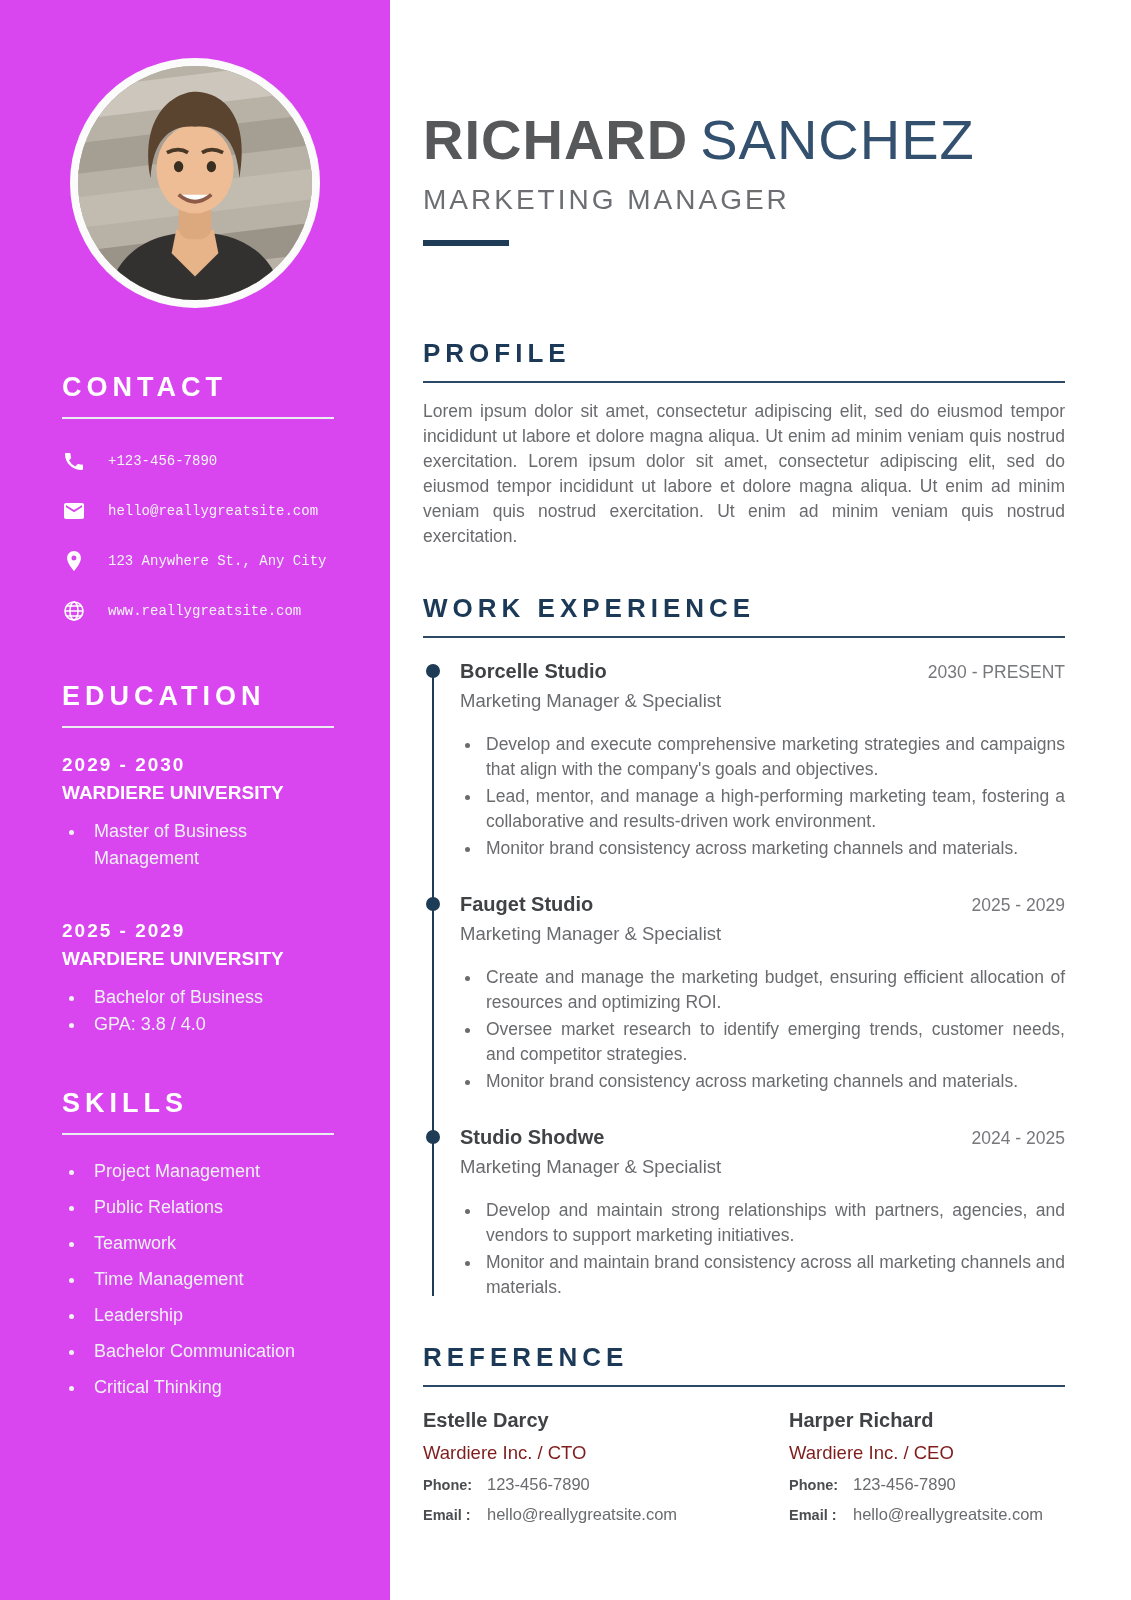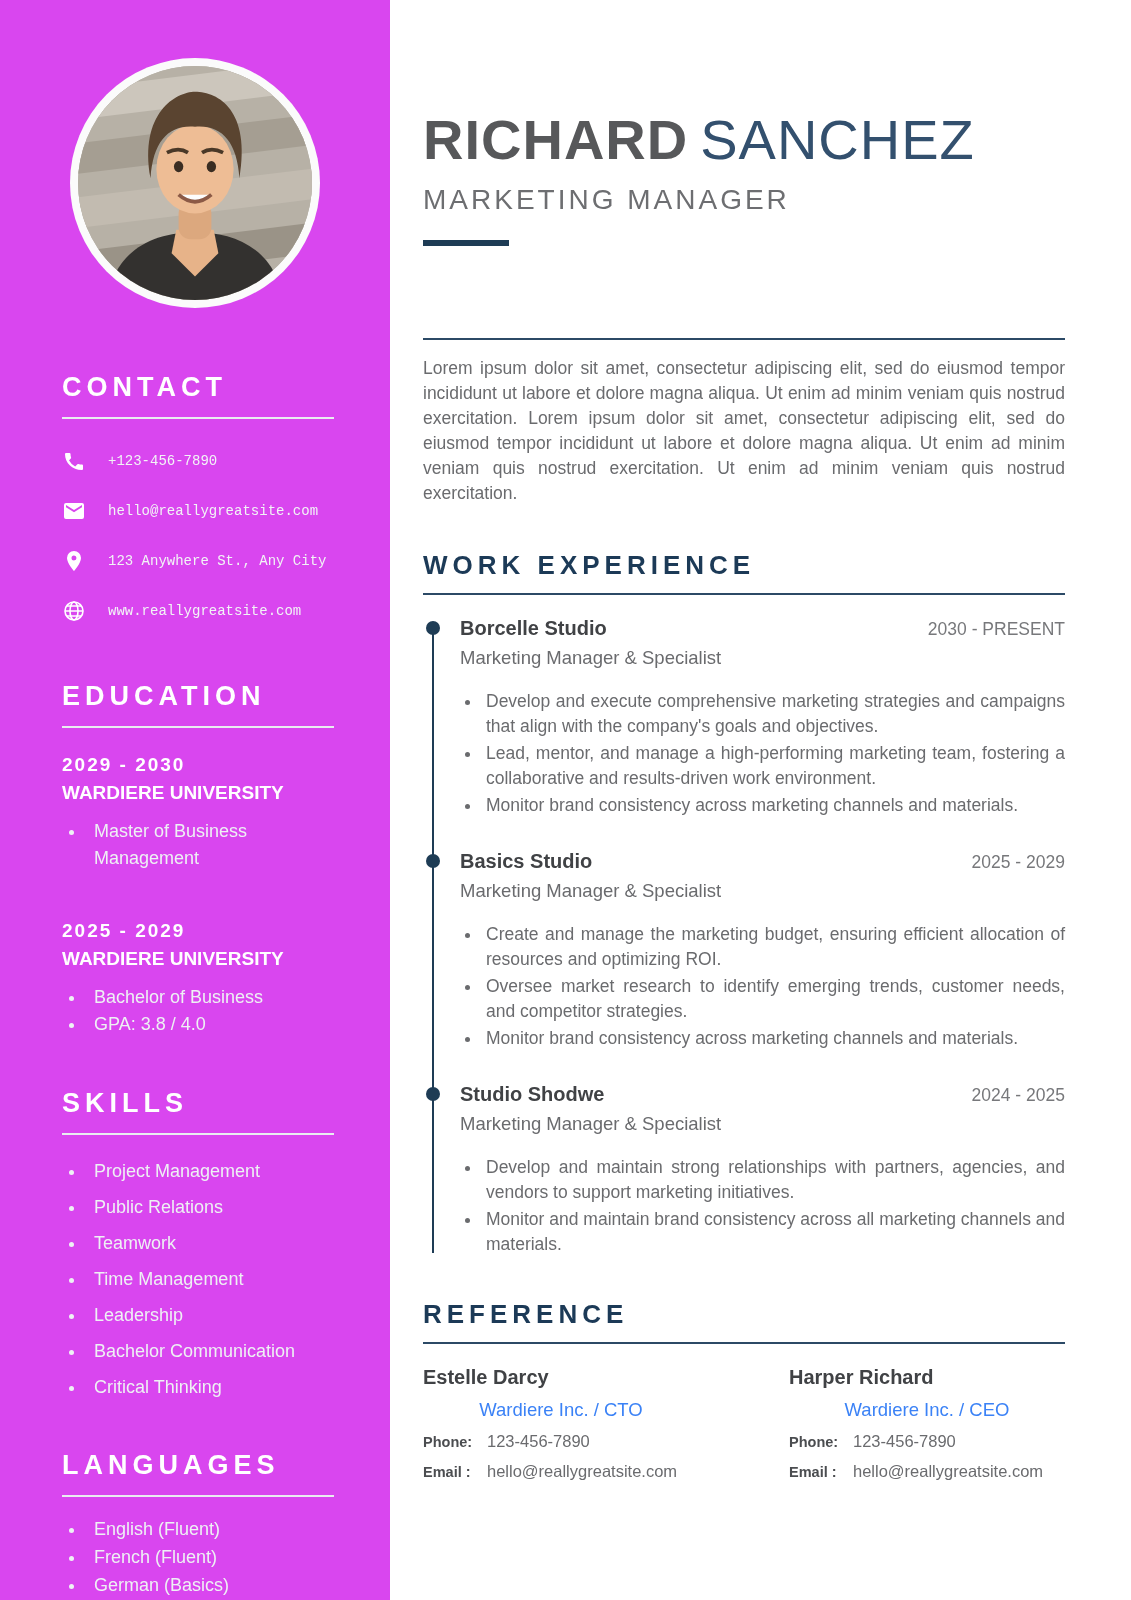--- a/index.html
+++ b/index.html
@@ -74,21 +74,21 @@
   .job-head { display:flex; justify-content:space-between; align-items:baseline; }
   .company { font-size:20px; font-weight:bold; color:#404245; }
   .period { font-size:17.5px; color:#77787b; }
   .role { font-size:18.5px; color:#6a6b6e; margin-top:7px; }
   .job ul { margin:20px 0 0 22px; list-style:disc; }
   .job ul li { font-size:17.5px; line-height:25px; color:#6a6b6e; text-align:justify; margin-bottom:2px; padding-left:4px; }
 
   .reference-section { margin-top:42px; }
   .refs { display:grid; grid-template-columns:1fr 1fr; column-gap:90px; margin-top:22px; }
   .ref-name { font-size:20px; font-weight:bold; color:#404245; }
-  .ref-company { font-size:18.5px; color:#3b82f6; margin-top:10px;text-align:center; }
+  .ref-company { font-size:18.5px; color:#7f1d1d; margin-top:10px; }
   .ref-row { display:flex; align-items:baseline; margin-top:11px; }
   .ref-label { font-size:14.5px; font-weight:bold; color:#4b4d50; min-width:56px; }
   .ref-value { font-size:16.5px; color:#6a6b6e; margin-left:8px; }
 </style>
 </head>
 <body>
 
 <aside class="sidebar">
 
   <div class="photo-ring">
@@ -185,43 +185,34 @@
       <li>Project Management</li>
       <li>Public Relations</li>
       <li>Teamwork</li>
       <li>Time Management</li>
       <li>Leadership</li>
       <li>Bachelor Communication</li>
       <li>Critical Thinking</li>
     </ul>
   </section>
 
-  <section class="side-section side-gap-lang">
-    <h2 class="side-title">LANGUAGES</h2>
-    <div class="side-rule"></div>
-    <ul class="lang-list">
-      <li>English (Fluent)</li>
-      <li>French (Fluent)</li>
-      <li>German (Basics)</li>
-
-    </ul>
-  </section>
 </aside>
 
 <main class="main">
 
   <header class="name-block">
     <h1 class="name">
       <span class="first">RICHARD</span><span class="last">SANCHEZ</span>
     </h1>
     <div class="job-title">MARKETING MANAGER</div>
     <div class="accent-bar"></div>
   </header>
 
   <section class="profile-section">
+    <h2 class="main-title">PROFILE</h2>
     <div class="main-rule"></div>
     <p class="profile-text">Lorem ipsum dolor sit amet, consectetur adipiscing elit, sed do eiusmod tempor incididunt ut labore et dolore magna aliqua. Ut enim ad minim veniam quis nostrud exercitation. Lorem ipsum dolor sit amet, consectetur adipiscing elit, sed do eiusmod tempor incididunt ut labore et dolore magna aliqua. Ut enim ad minim veniam quis nostrud exercitation. Ut enim ad minim veniam quis nostrud exercitation.</p>
   </section>
 
   <section class="work-section">
     <h2 class="main-title">WORK EXPERIENCE</h2>
     <div class="main-rule"></div>
 
     <div class="jobs">
       <div class="vline"></div>
@@ -236,21 +227,21 @@
         <ul>
           <li>Develop and execute comprehensive marketing strategies and campaigns that align with the company's goals and objectives.</li>
           <li>Lead, mentor, and manage a high-performing marketing team, fostering a collaborative and results-driven work environment.</li>
           <li>Monitor brand consistency across marketing channels and materials.</li>
         </ul>
       </article>
 
       <article class="job">
         <span class="dot"></span>
         <div class="job-head">
-          <span class="company">Basics Studio</span>
+          <span class="company">Fauget Studio</span>
           <span class="period">2025 - 2029</span>
         </div>
         <div class="role">Marketing Manager &amp; Specialist</div>
         <ul>
           <li>Create and manage the marketing budget, ensuring efficient allocation of resources and optimizing ROI.</li>
           <li>Oversee market research to identify emerging trends, customer needs, and competitor strategies.</li>
           <li>Monitor brand consistency across marketing channels and materials.</li>
         </ul>
       </article>
 

